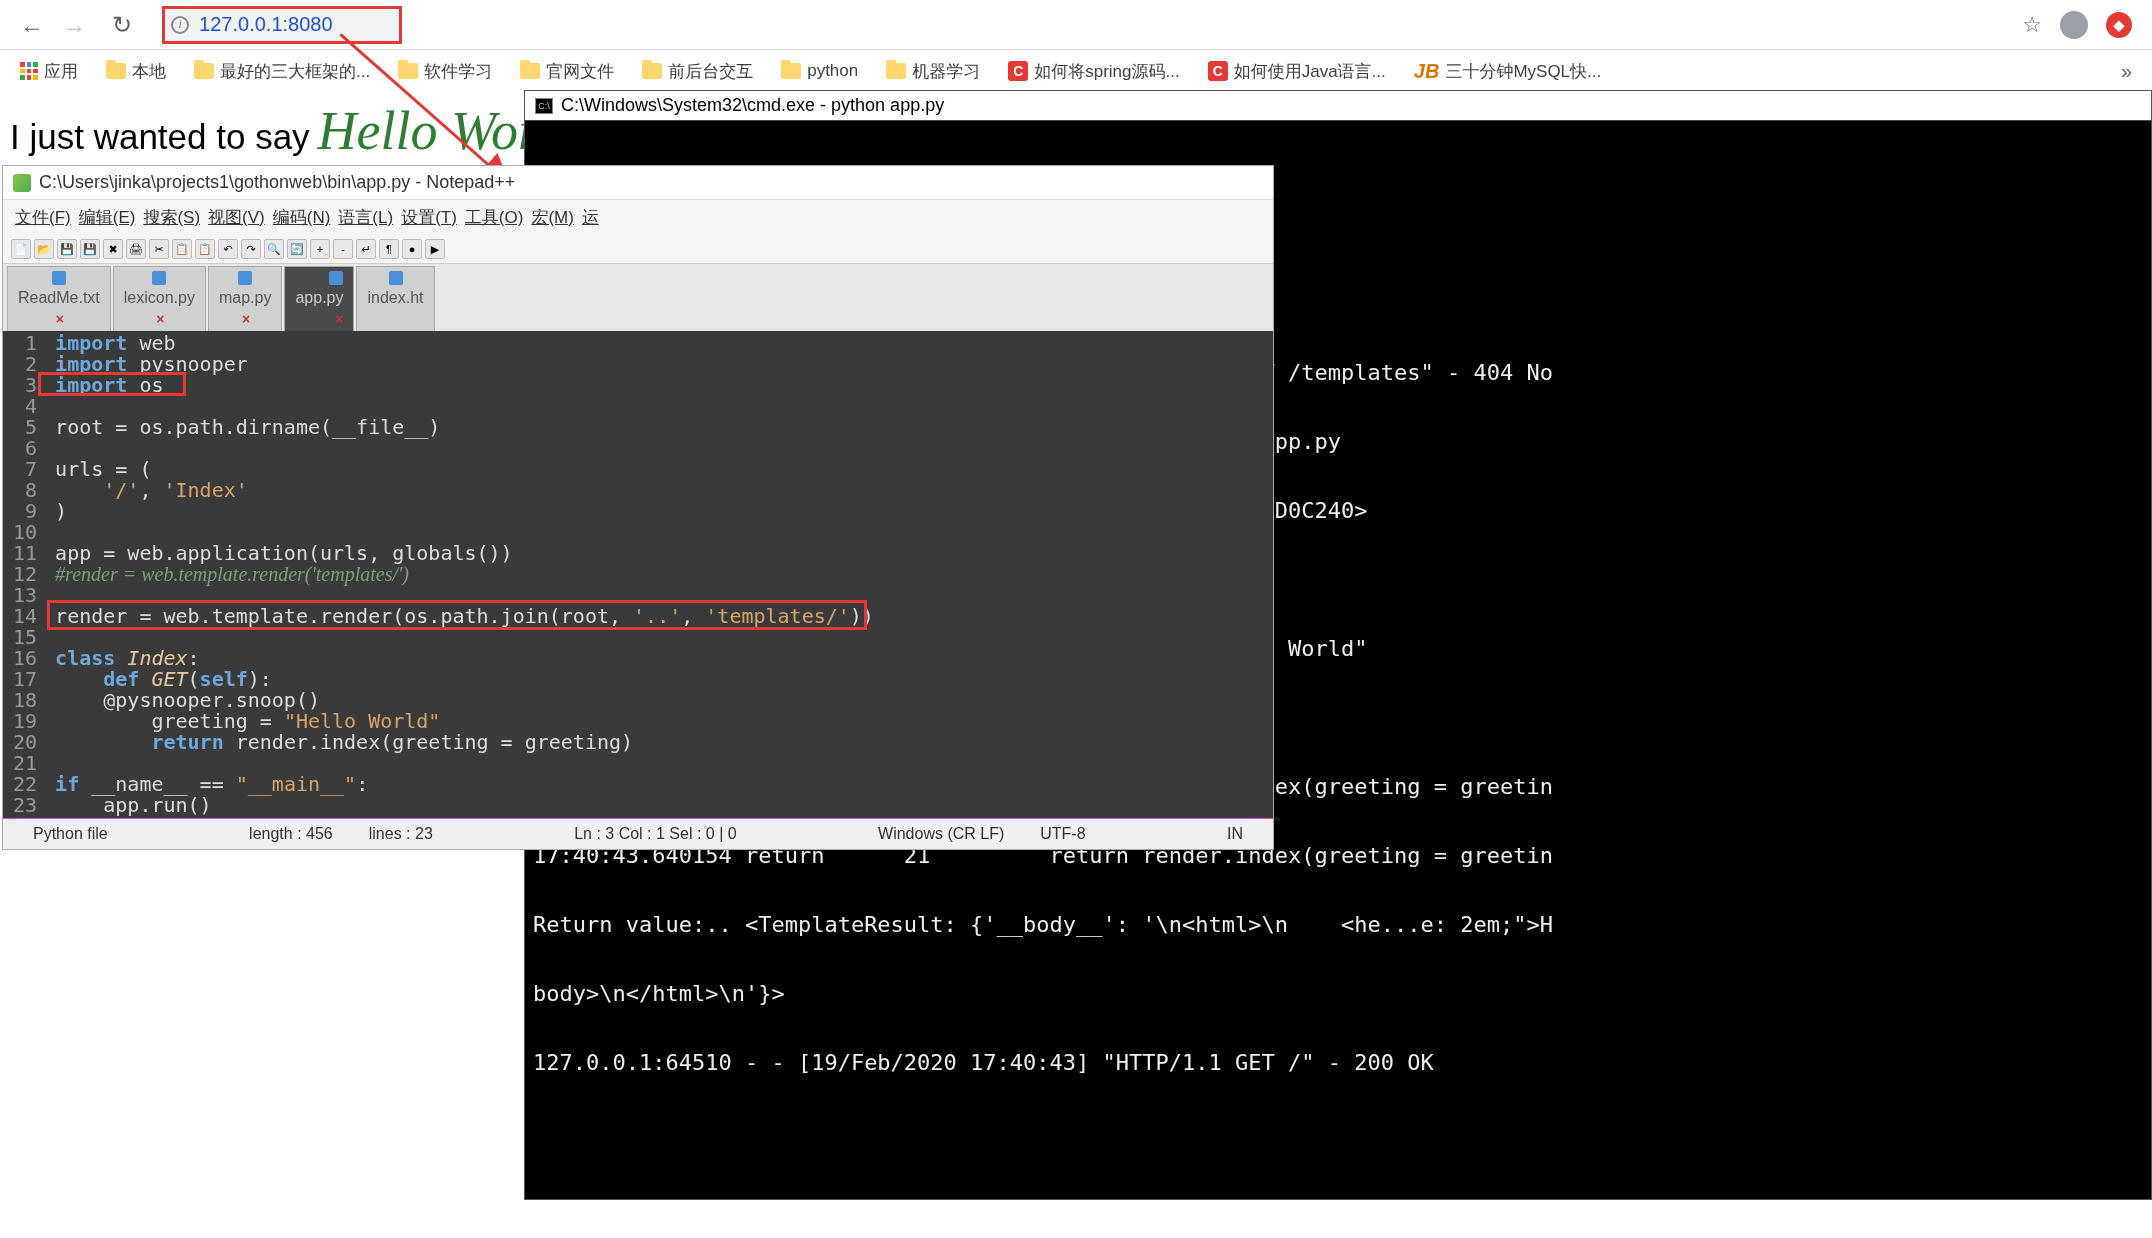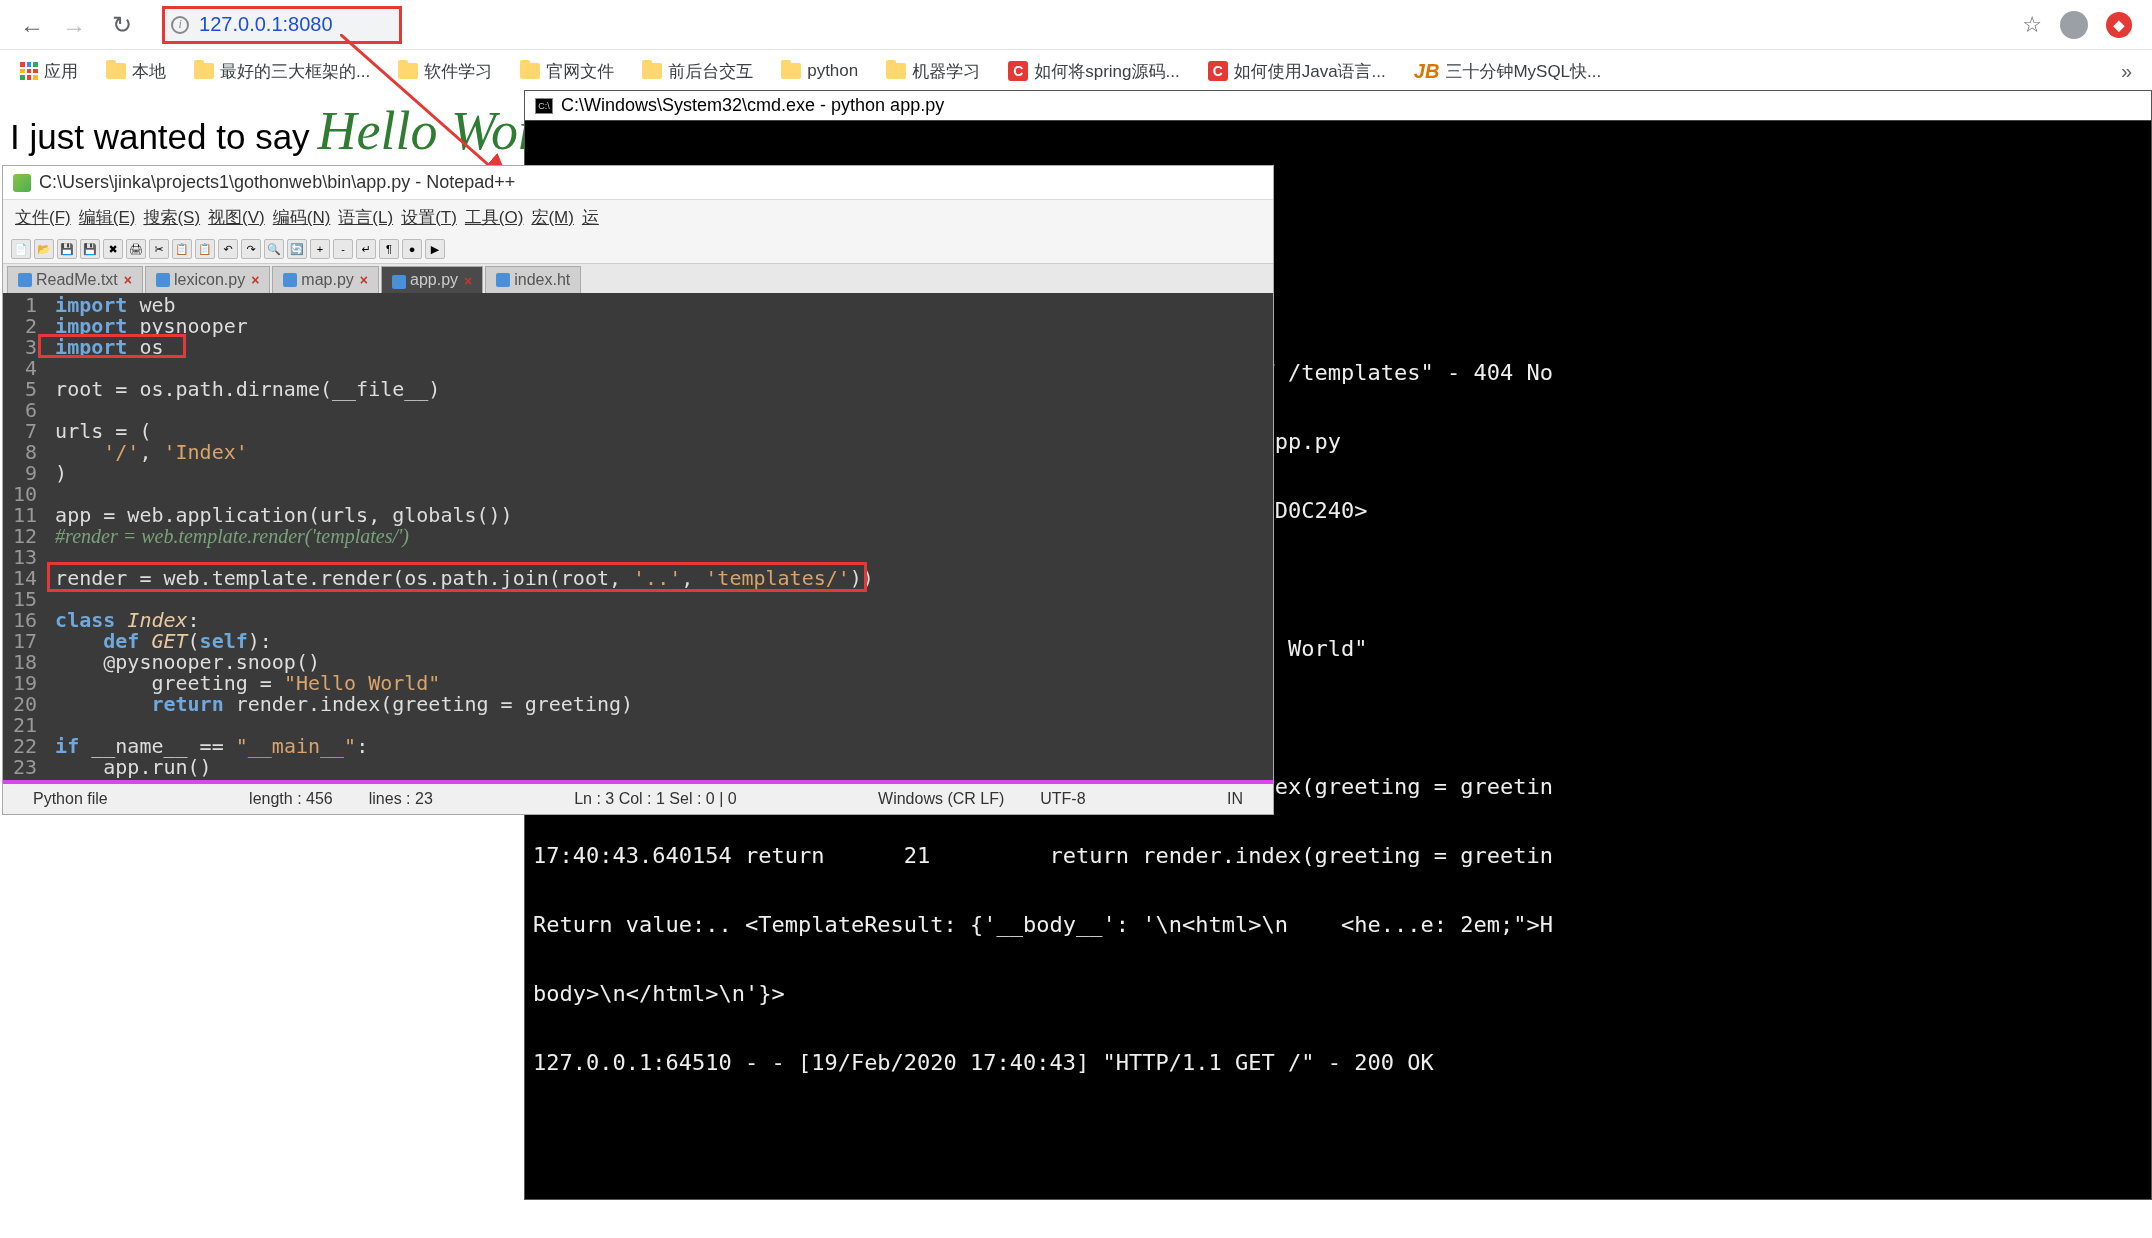--- a/index.html
+++ b/index.html
@@ -38,34 +38,34 @@
     
     
     .npp-window { position: absolute; top: 165px; left: 2px; width: 1272px; background: #fff; border: 1px solid #aaa; }
     .npp-title { background: #fff; padding: 6px 10px; display: flex; align-items: center; gap: 8px; font-size: 18px; color: #333; border-bottom: 1px solid #ddd; }
     .npp-logo { width: 18px; height: 18px; background: linear-gradient(135deg,#8bc34a,#4caf50); border-radius:3px; }
     .npp-menu { display: flex; padding: 4px 8px; font-size: 17px; color: #333; background:#f5f5f5;text-decoration:underline; }
     .npp-menu span { padding: 2px 4px; }
     .npp-toolbar { display: flex; gap: 3px; padding: 4px 8px; background:#f5f5f5; border-bottom:1px solid #ccc; }
     .tb-ico { width: 20px; height: 20px; background:#e8e8e8; border:1px solid #bbb; border-radius:2px; font-size:11px; display:flex; align-items:center; justify-content:center; }
     .npp-tabs { display: flex; background:#e8e8e8; padding: 2px 4px 0; gap:2px; }
-    .npp-tab { display:flex; align-items:center; gap:4px; padding: 4px 10px; font-size: 16px; color:#555; background:#d0d0d0; border:1px solid #aaa; border-bottom:none; }
+    .npp-tab { display:flex; align-items:center; gap:4px; padding: 4px 10px; font-size: 16px; color:#555; background:#d0d0d0; border:1px solid #aaa; border-bottom:none;flex-direction:column; }
     .npp-tab.active { background:#4a4a4a; color:#ccc;align-items:flex-end; }
     .tab-ico { width:14px; height:14px; background:#4a90d9; border-radius:2px; }
     .tab-close { color:#c0392b; font-weight:bold; margin-left:2px; font-size:14px; }
     .npp-editor { display: flex; background:#3a3a3a; font-family: Consolas, monospace; font-size: 20px; }
     .gutter { background:#3a3a3a; color:#999; text-align: right; padding: 2px 14px 2px 10px; line-height: 21px; user-select:none; }
     .code-body { color:#ddd; padding: 2px 4px; line-height: 21px; position: relative; flex:1; }
     .code-line { white-space: pre; height:21px; }
     .kw { color:#6fa8dc; font-weight:bold; }
     .kw2 { color:#e8c9a0; font-style:italic; }
     .str { color:#d9a46a; }
     .cmt { color:#7aa27a; font-style:italic;font-family:Liberation Serif, serif; }
     .red-box { border: 3px solid #e53935; position: absolute; }
-    .npp-status { display:flex; background:#f0f0f0; border-top:4px solid #d946ef; padding: 6px 12px; font-size: 16px; color:#333; }
+    .npp-status { display:flex; background:#f0f0f0; border-top:1px solid #d946ef; padding: 6px 12px; font-size: 16px; color:#333; }
     .st-item { padding: 0 18px; }
     .st-spacer { flex:1; }
     
     
     .cmd-window { position: absolute; top: 90px; left: 524px; width: 1628px; background:#000; border:1px solid #555; }
     .cmd-title { background:#fff; color:#000; padding: 4px 10px; display:flex; align-items:center; gap:8px; font-size: 18px; border-bottom:1px solid #444; }
     .cmd-ico { width:18px; height:16px; background:#000; border:1px solid #888; font-size:9px; color:#ccc; display:flex; align-items:center; justify-content:center; }
     .cmd-body { color:#eee; font-family: Consolas, "SimSun", monospace; font-size: 22px; padding: 10px 8px; line-height: 23px; white-space: pre; position:relative; }
     .cmd-line { white-space: pre; }
     

